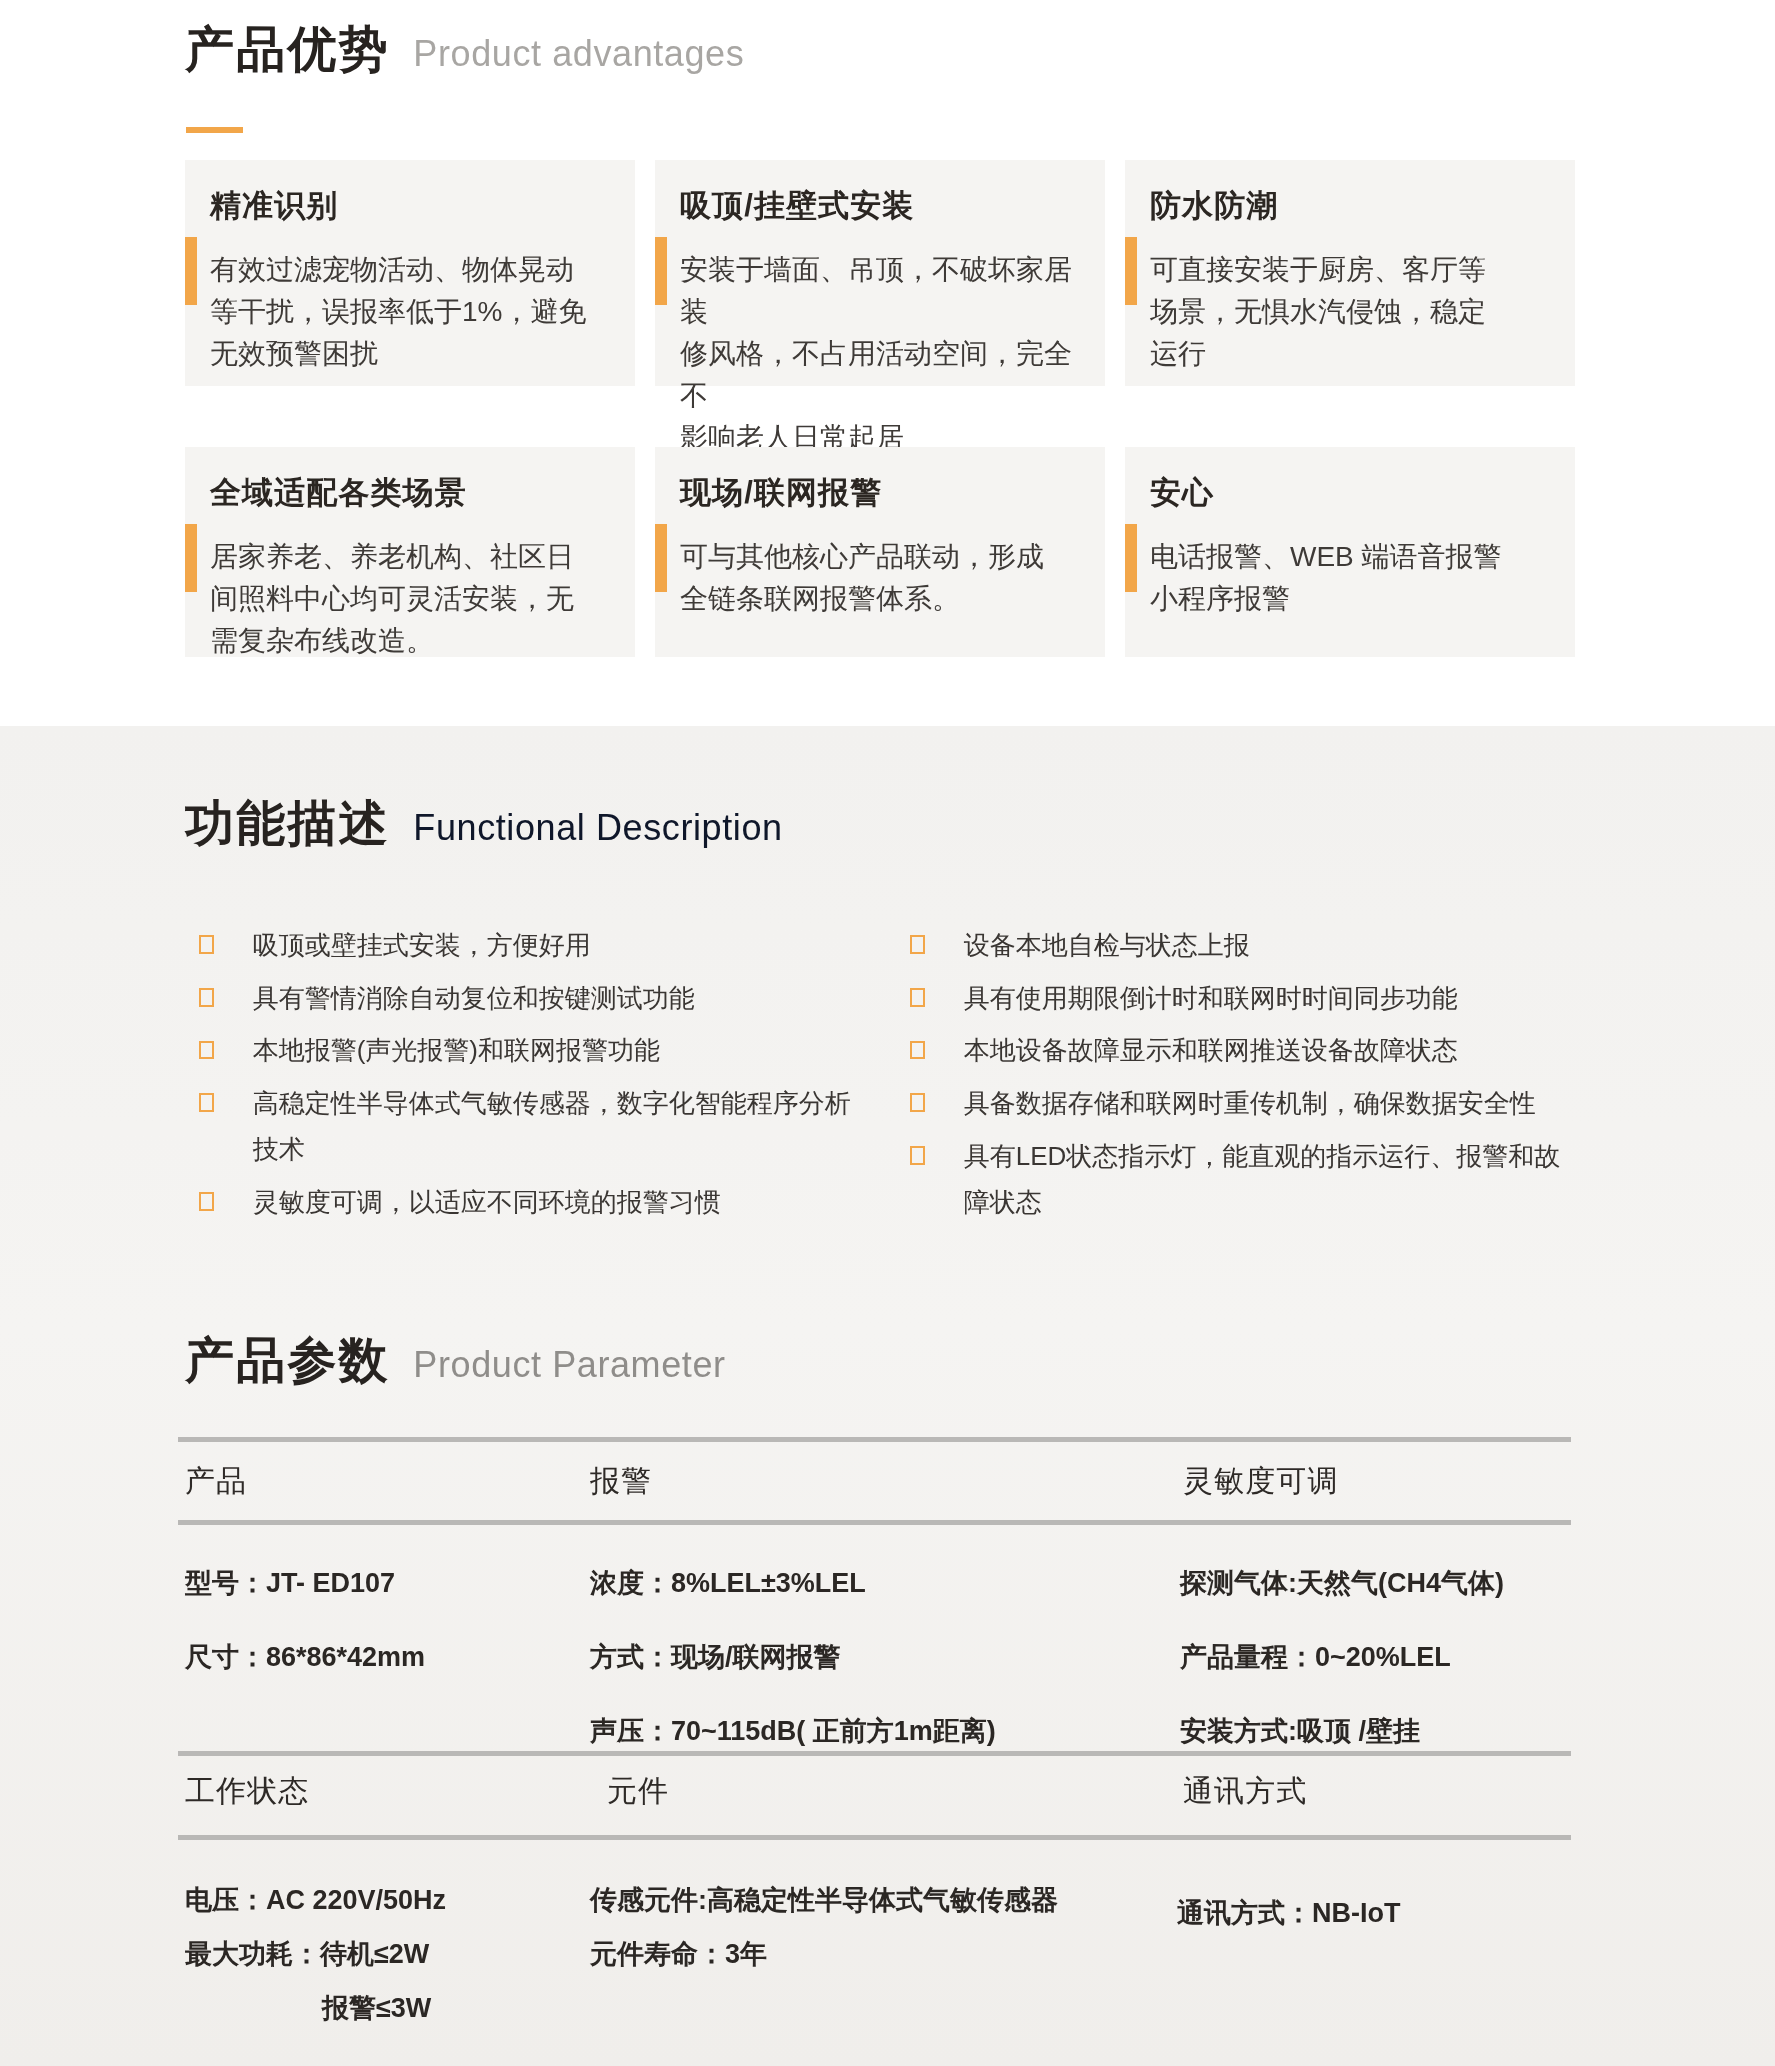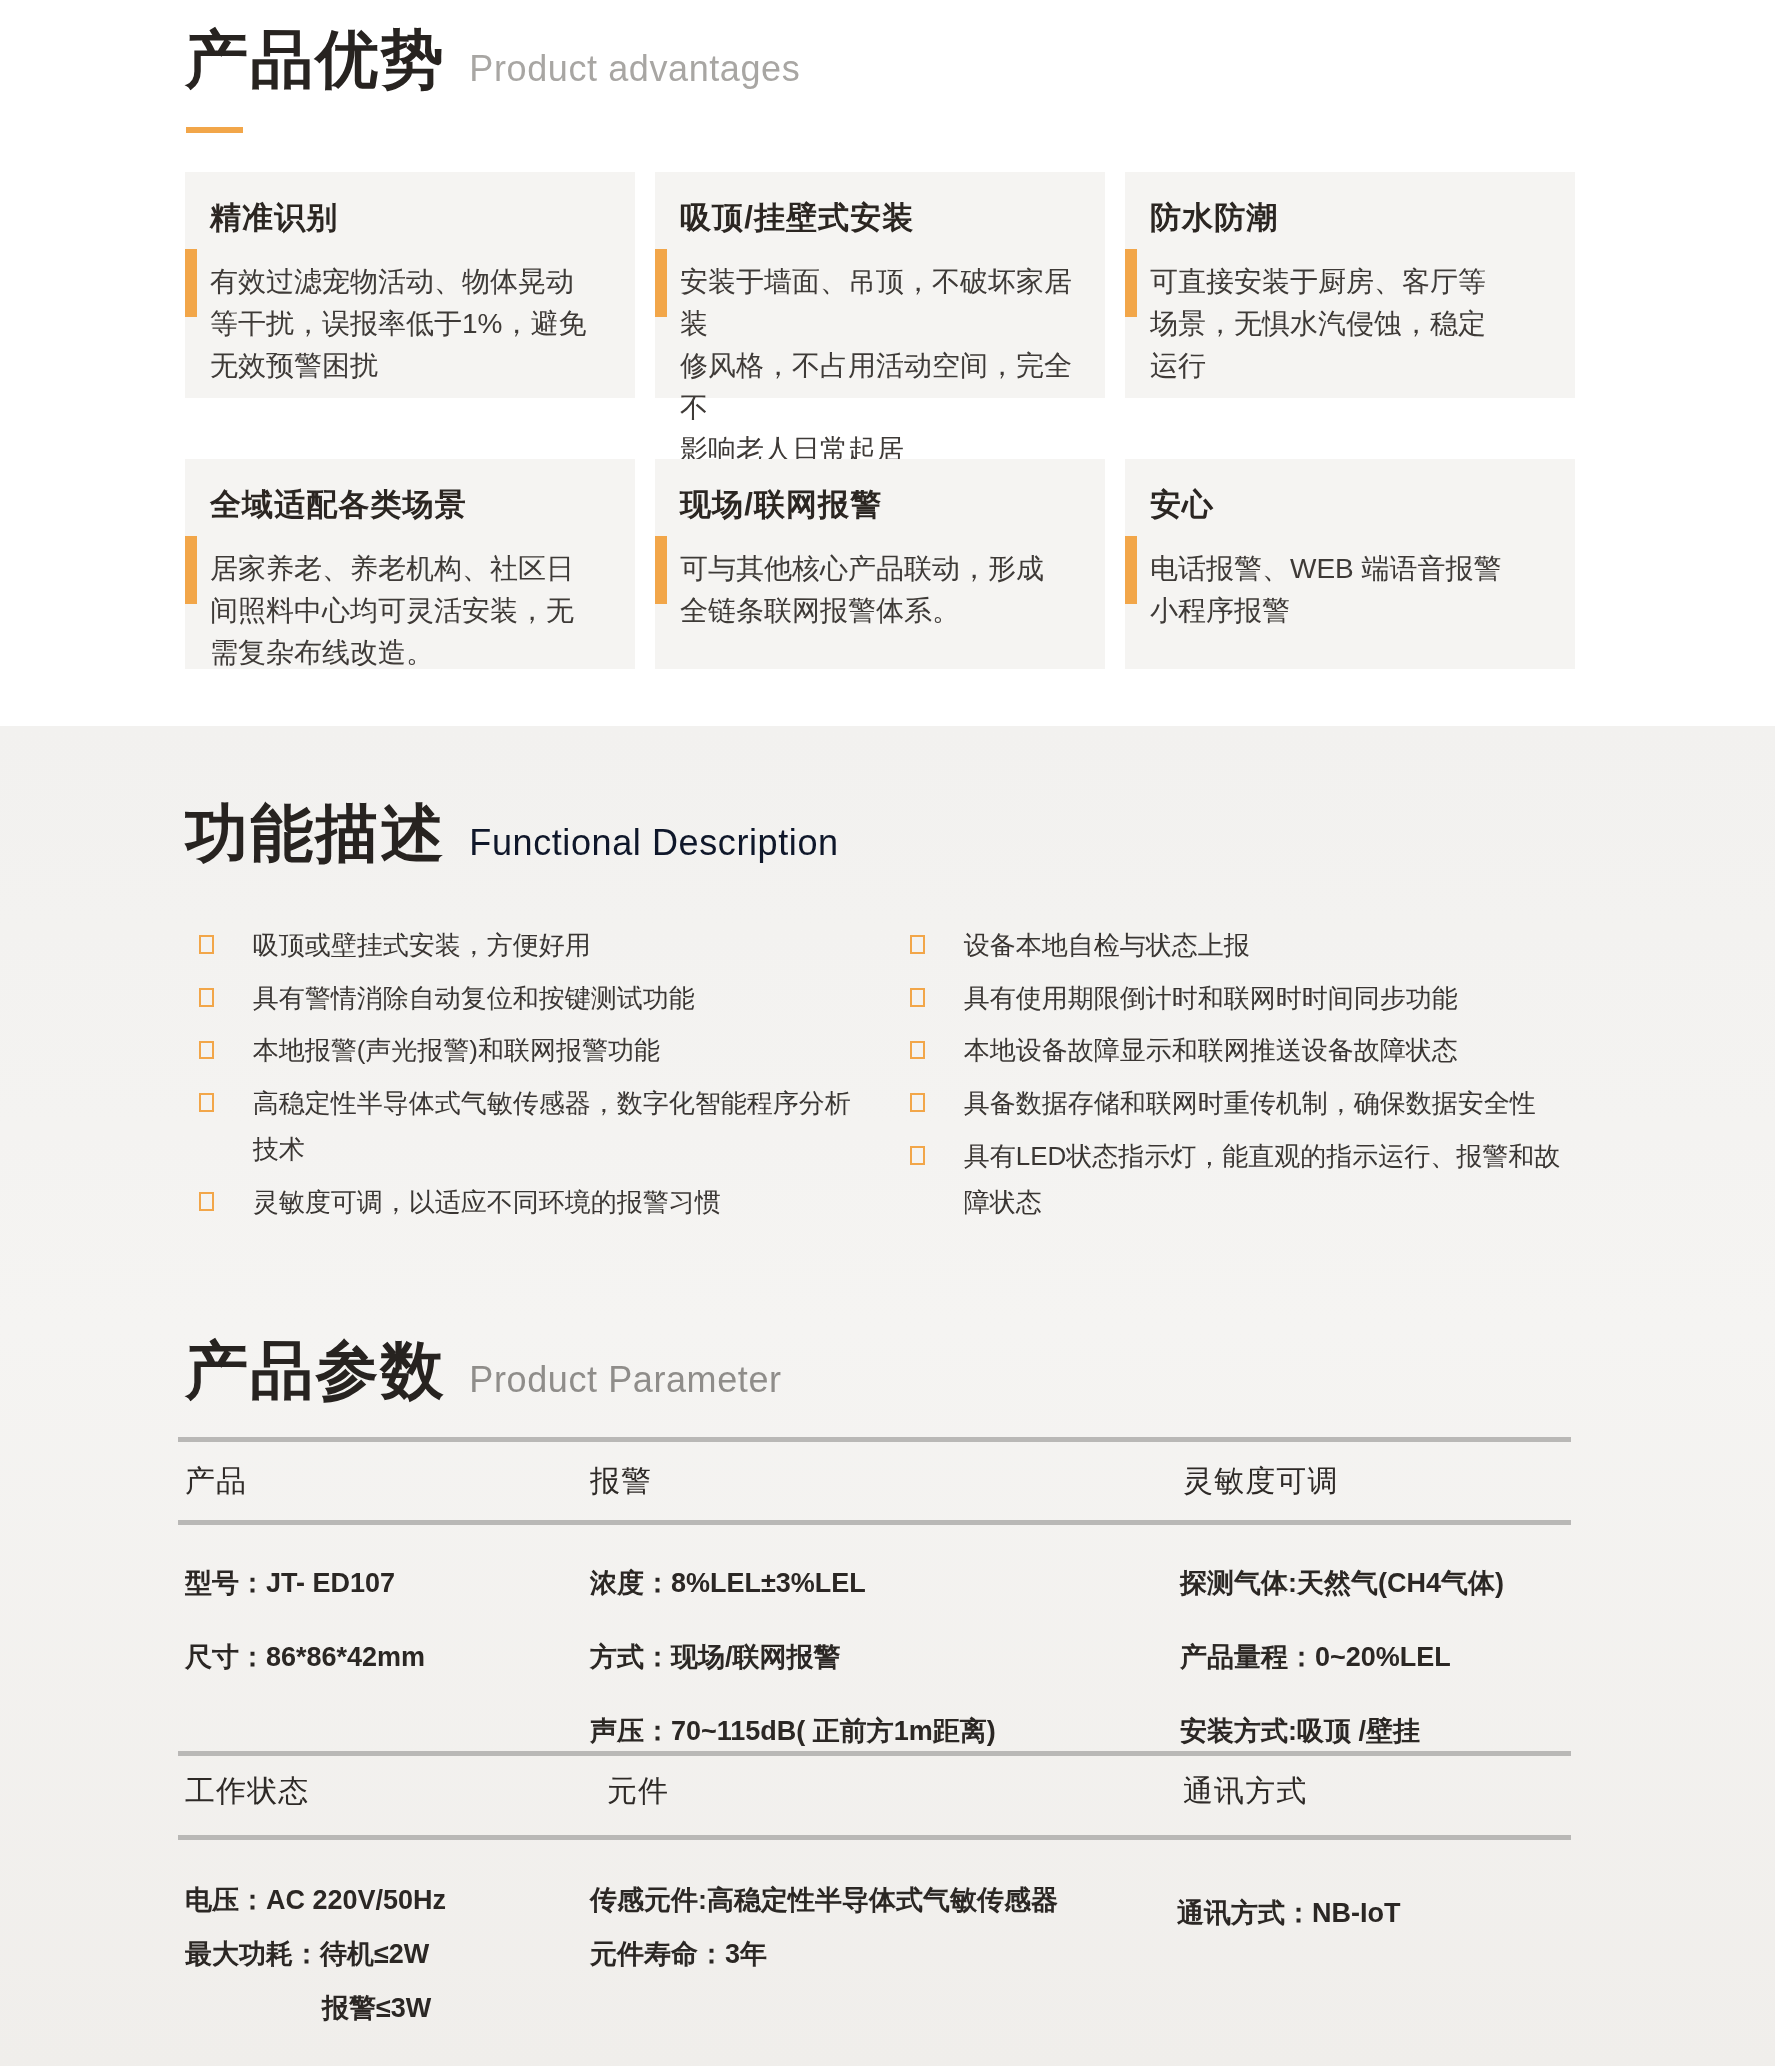--- a/index.html
+++ b/index.html
@@ -1,29 +1,29 @@
 <!DOCTYPE html>
 <html style="font-size:9px"><head>
 <meta charset="utf-8">
 <style>
   html,body{margin:0;padding:0;background:#ffffff;}
   .page{position:relative;width:1775px;height:2066px;background:#ffffff;overflow:hidden;
         font-family:"Liberation Sans","DejaVu Sans",sans-serif;color:#2b2724;}
 
   
   .sec-head{position:absolute;display:flex;align-items:baseline;white-space:nowrap;}
-  .sec-head .zh{font-size:63px;font-weight:900;color:#272320;letter-spacing:2.2px;margin:0;font-family:Liberation Serif, serif;}
+  .sec-head .zh{font-size:49px;font-weight:900;color:#272320;letter-spacing:2.2px;margin:0;font-family:Liberation Serif, serif;}
   .sec-head .en{font-size:36px;font-weight:400;margin-left:23.5px;letter-spacing:0.6px;}
   .en-light{color:#a8a6a3;}
   .en-dark{color:#0f172a;}
   .en-mid{color:#8f8d8a;}
   .dash{position:absolute;left:186px;top:127px;width:57px;height:6.2px;background:#F2A649;}
 
   
-  .cards{position:absolute;left:185px;top:172px;width:1389px;display:grid;
+  .cards{position:absolute;left:185px;top:160px;width:1389px;display:grid;
          grid-template-columns:repeat(3,450px);grid-template-rows:226px 210px;
          column-gap:20px;row-gap:61px;}
   .card{position:relative;background:#f5f4f2;padding:25px 25px 0 25px;box-sizing:border-box;}
   .card h3{margin:0;font-size:31px;font-weight:800;color:#2b2622;letter-spacing:1.1px;}
   .card p{margin:22.4px 0 0 0;font-size:28px;line-height:42px;color:#3e3a37;font-weight:500;
           white-space:pre-line;}
   .accent-bar{position:absolute;left:0;top:77px;width:12.3px;height:68px;background:#F2A649;}
 
   
   .lower{position:absolute;left:0;top:726px;width:1775px;height:1340px;

